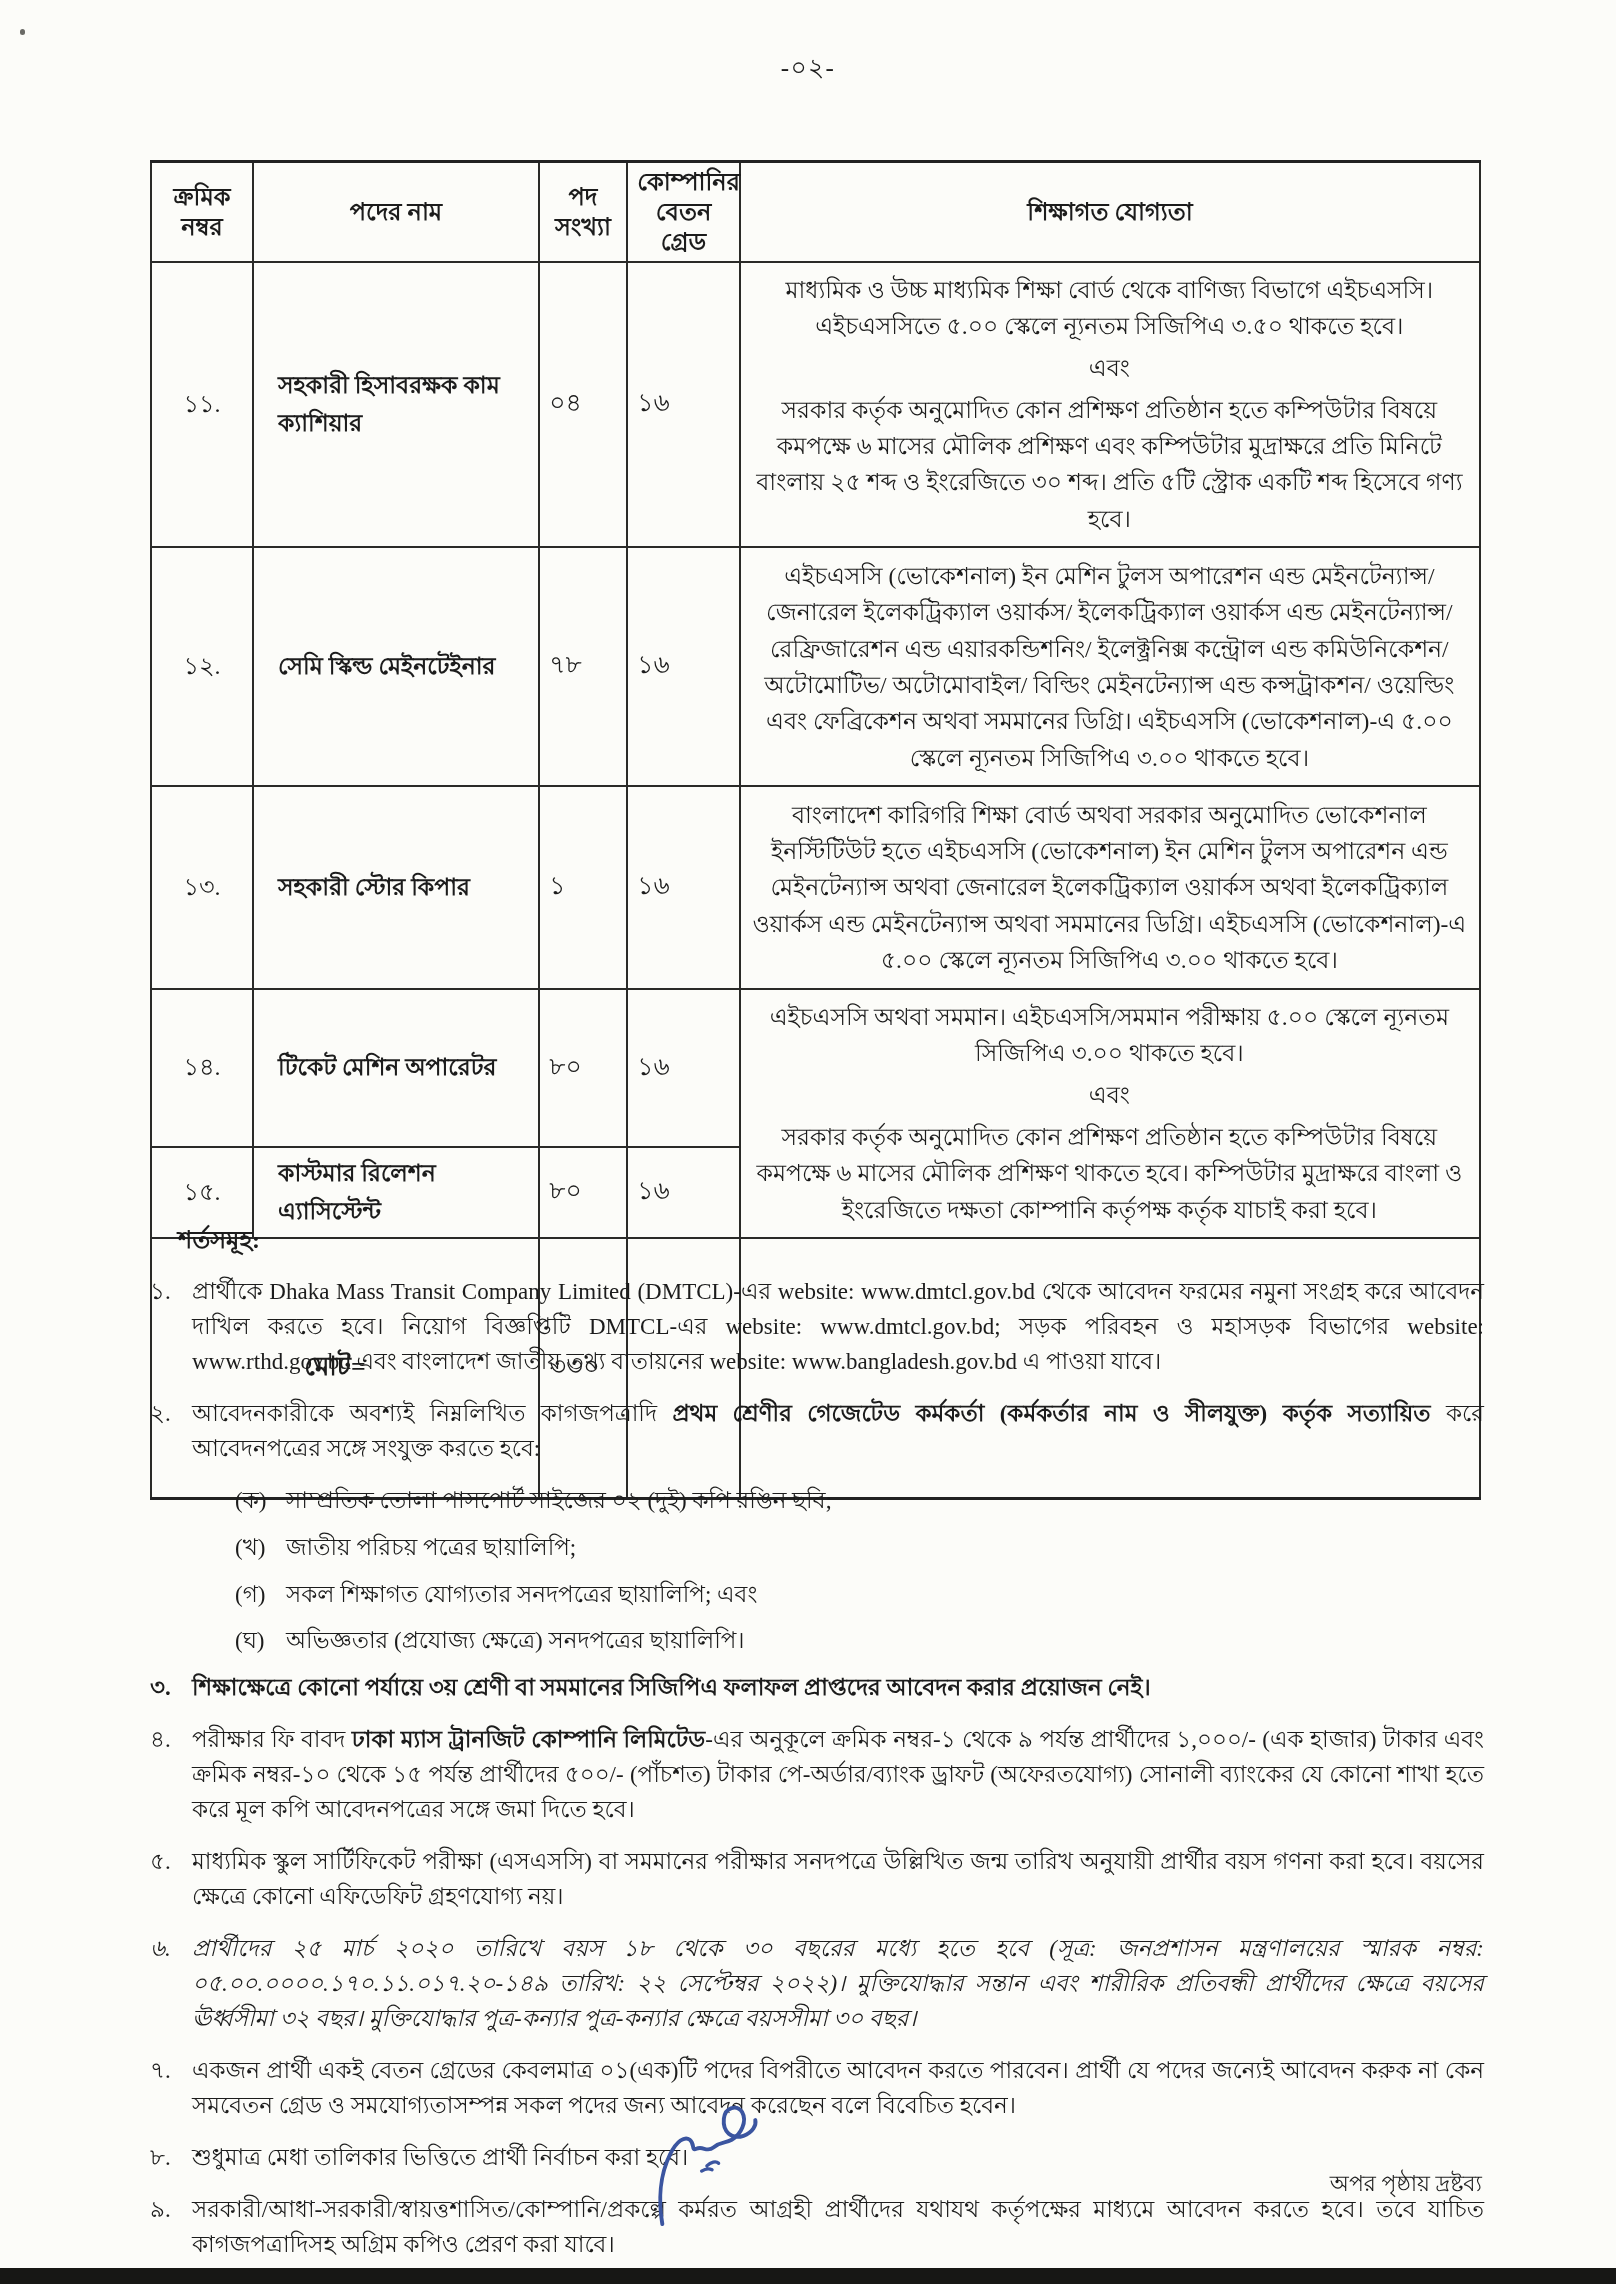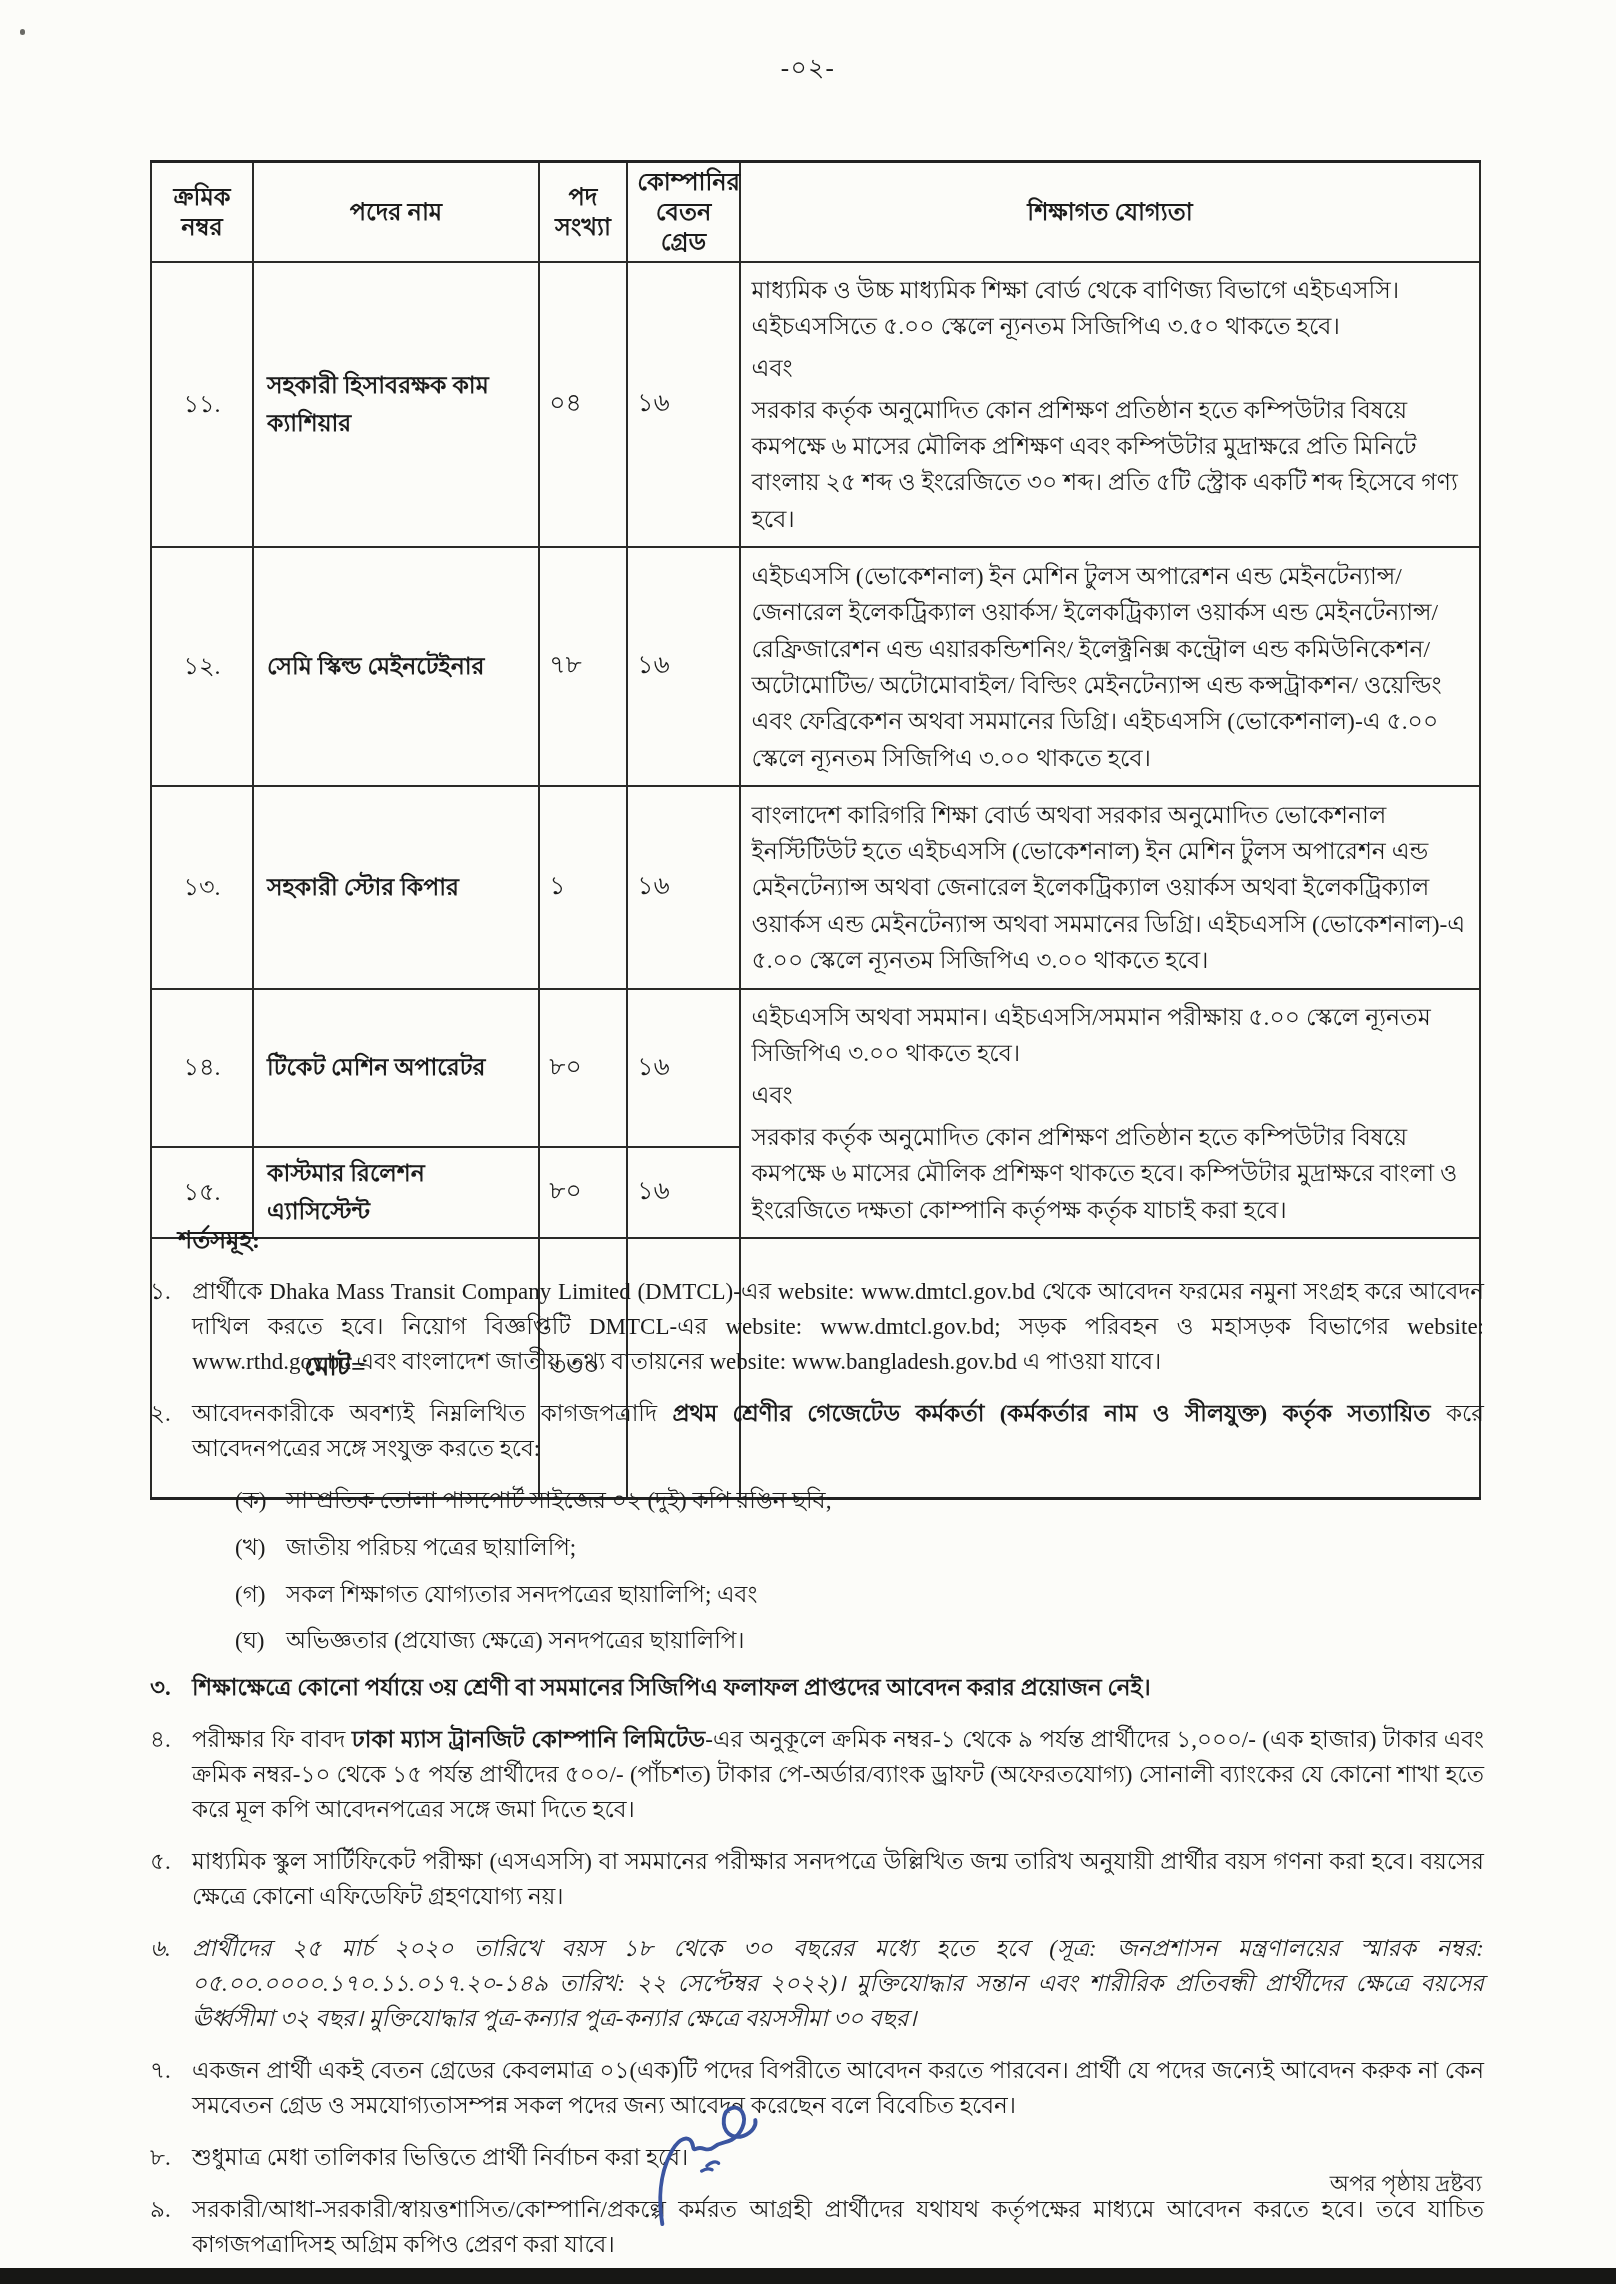--- a/index.html
+++ b/index.html
@@ -49,29 +49,29 @@
   }
   .post-table thead th{
     font-weight:bold;
     text-align:center;
     font-size:24px;
     height:55px;
     border-top:3.3px solid #222;
     line-height:1.25;
   }
   .post-table td.c-serial{text-align:center;font-size:24px;}
-  .post-table td.c-post{font-weight:bold;line-height:1.6;padding-left:13px;}
+  .post-table td.c-post{font-weight:bold;line-height:1.6;padding-left:24px;}
   .post-table td.c-vacancies,.post-table td.c-grade{text-align:left;font-size:25px;}
   .post-table td.c-education{
     vertical-align:middle;
     line-height:1.55;
     padding:9.2px 11.8px 9.2px 10.5px;
     font-size:23.5px;
   }
-  .edu-para{margin:0 0 5.2px 0;}
+  .edu-para{margin:0 0 5.2px 0;text-align:center;}
   .edu-para:last-child{margin-bottom:0;}
   tbody tr:nth-child(1){height:260px;}
   tbody tr:nth-child(2){height:230px;}
   tbody tr:nth-child(3){height:199px;}
   tbody tr:nth-child(4){height:148px;}
   tbody tr:nth-child(5){height:80px;}
   .total-row td{height:47px;border-bottom:3.3px solid #222;}
   .total-row .t-label{
     text-align:center;
     font-weight:bold;

